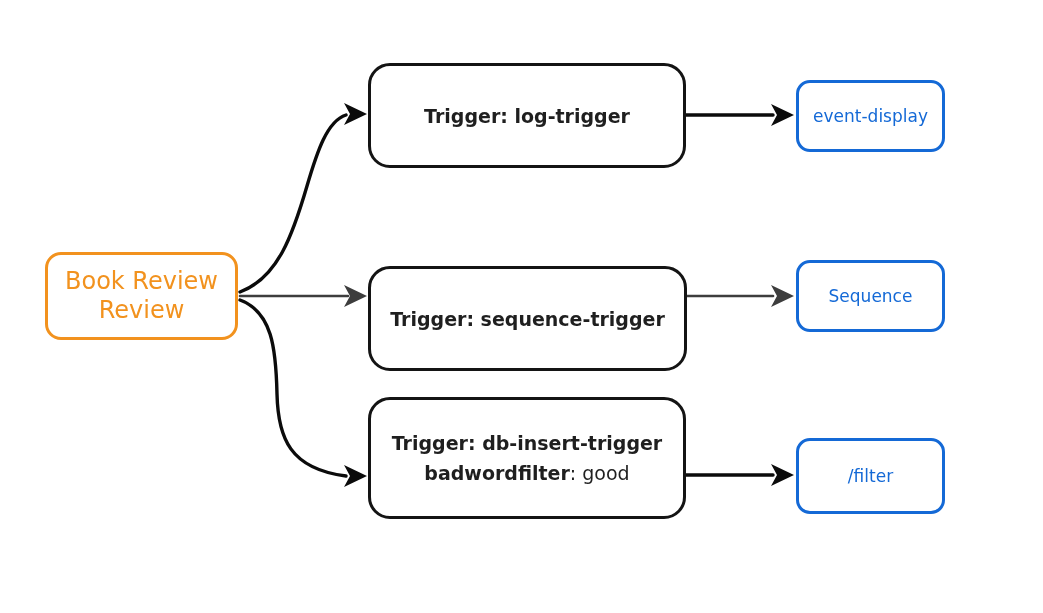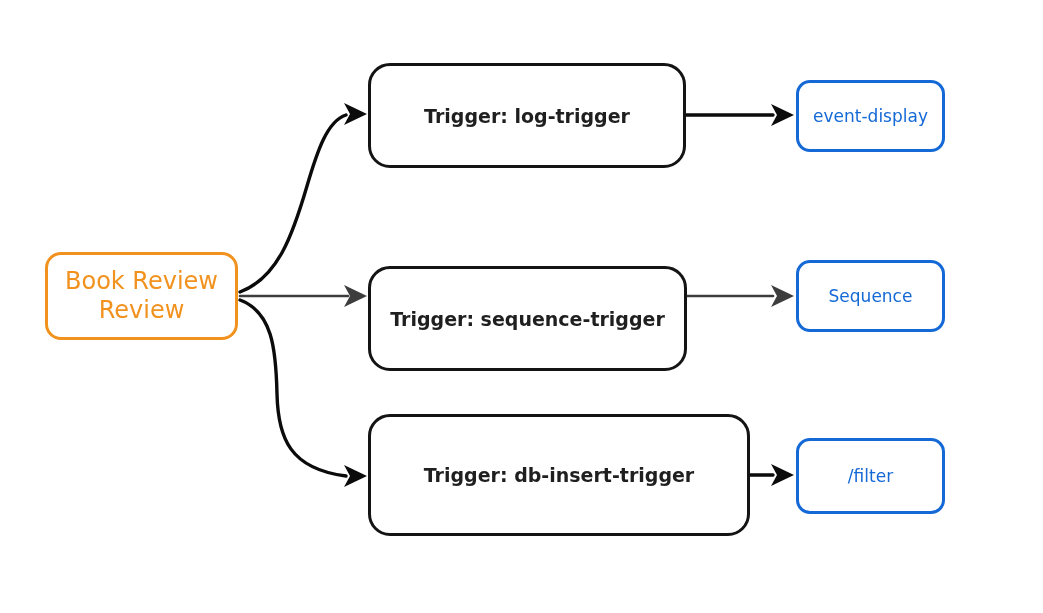--- a/index.html
+++ b/index.html
@@ -75,22 +75,23 @@
   </div>
 
   <div class="node trigger" style="left:368px;top:63px;width:318px;height:105px;">
     <div class="t-title">Trigger: log-trigger</div>
   </div>
 
   <div class="node trigger" style="left:368px;top:243px;width:319px;height:105px;margin-top:23px;">
     <div class="t-title">Trigger: sequence-trigger</div>
   </div>
 
-  <div class="node trigger" style="left:368px;top:414px;width:382px;height:122px;">
+  <div class="node trigger" style="left:368px;top:397px;width:318px;height:122px;">
     <div class="t-title">Trigger: db-insert-trigger</div>
+    <div><b>badwordfilter</b><span>: good</span></div>
   </div>
 
   <div class="node sink" style="left:796px;top:80px;width:149px;height:72px;">
     <div>event-display</div>
   </div>
 
   <div class="node sink" style="left:796px;top:260px;width:149px;height:72px;">
     <div>Sequence</div>
   </div>
 

